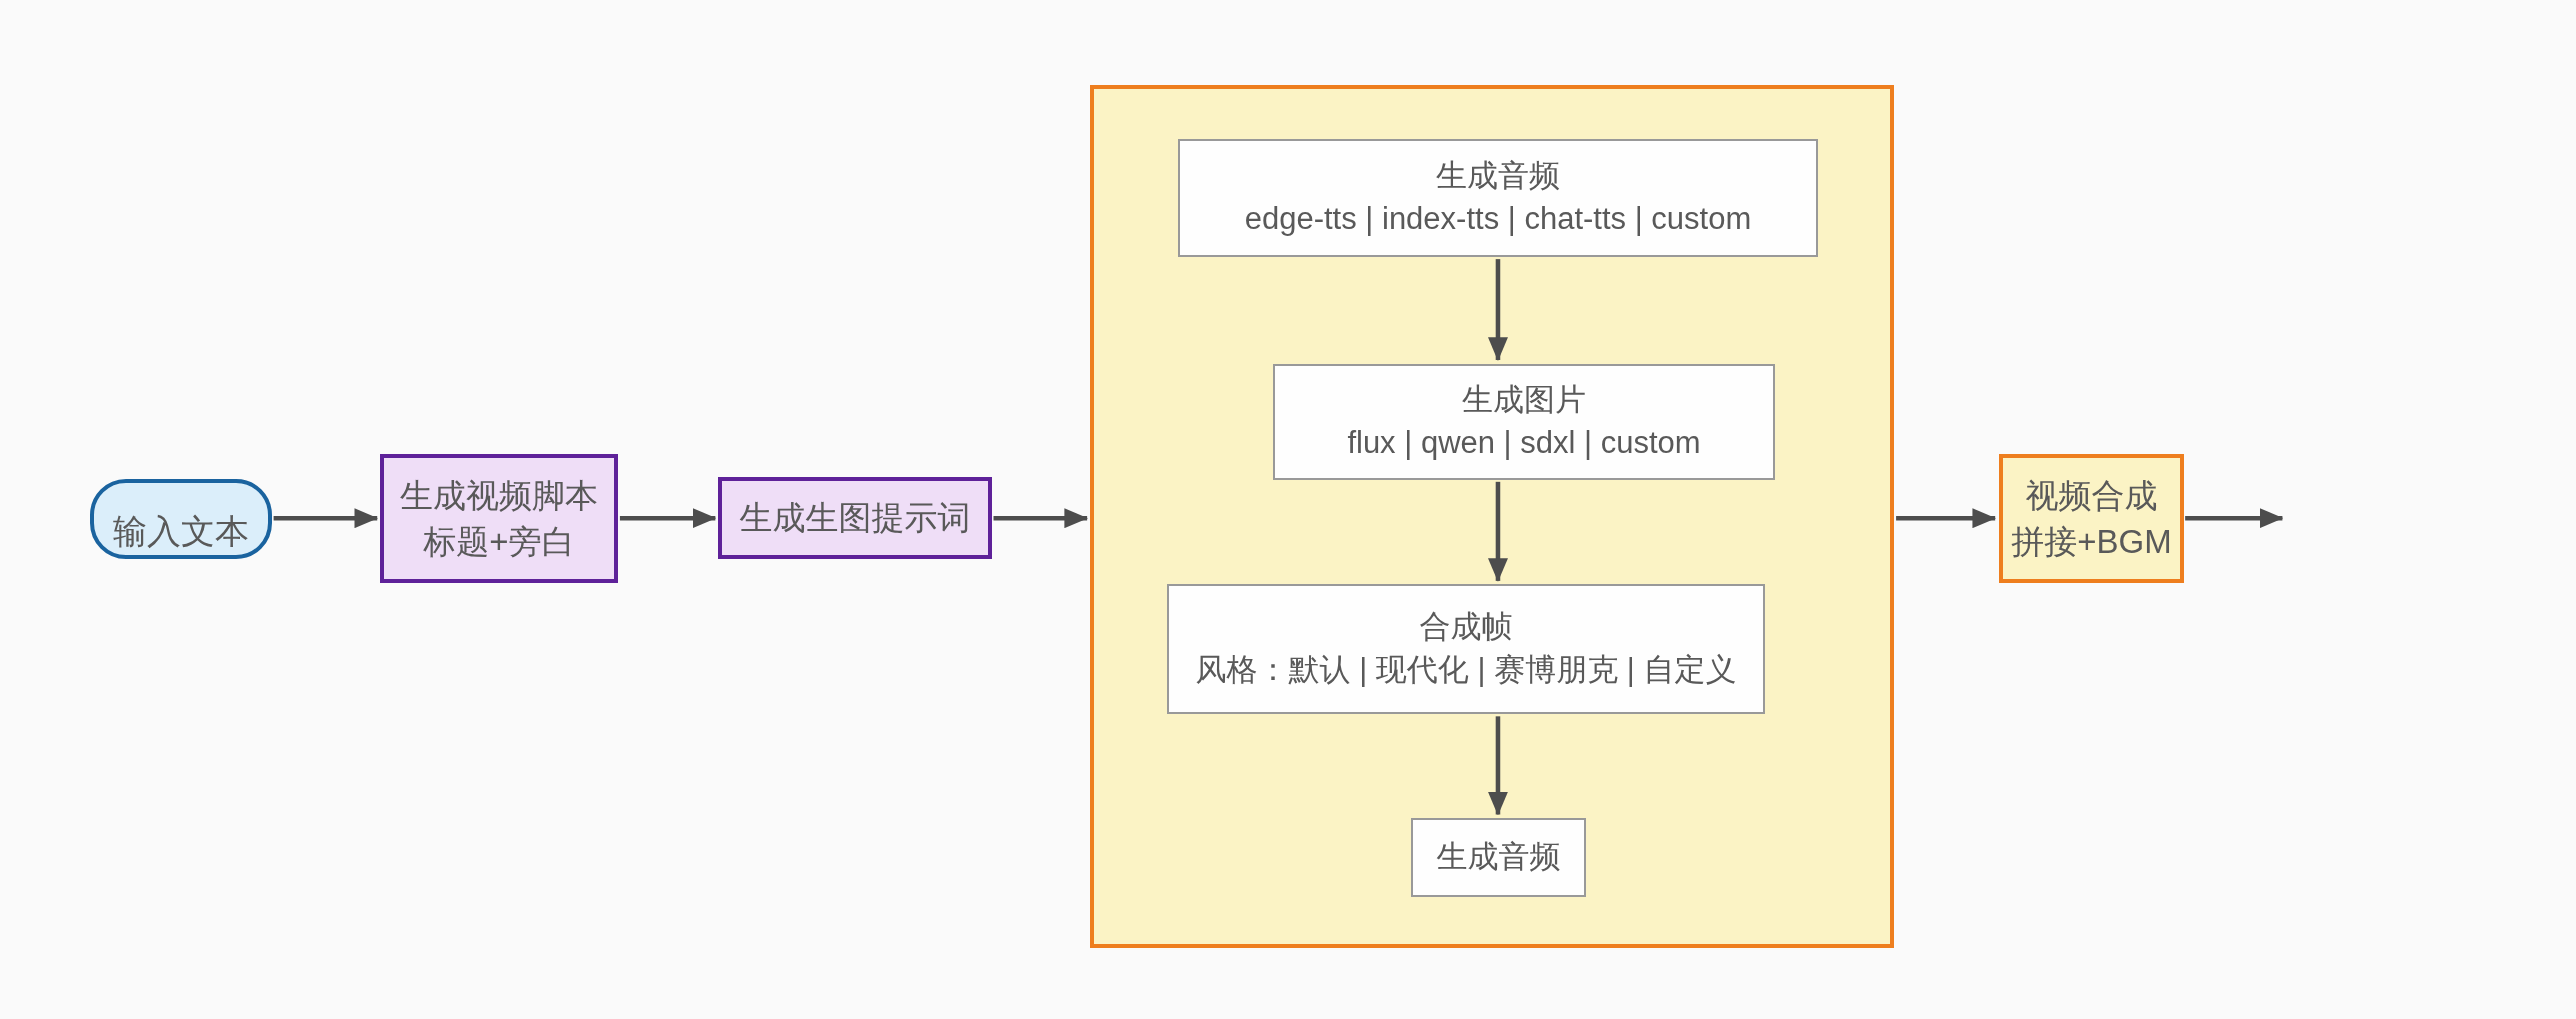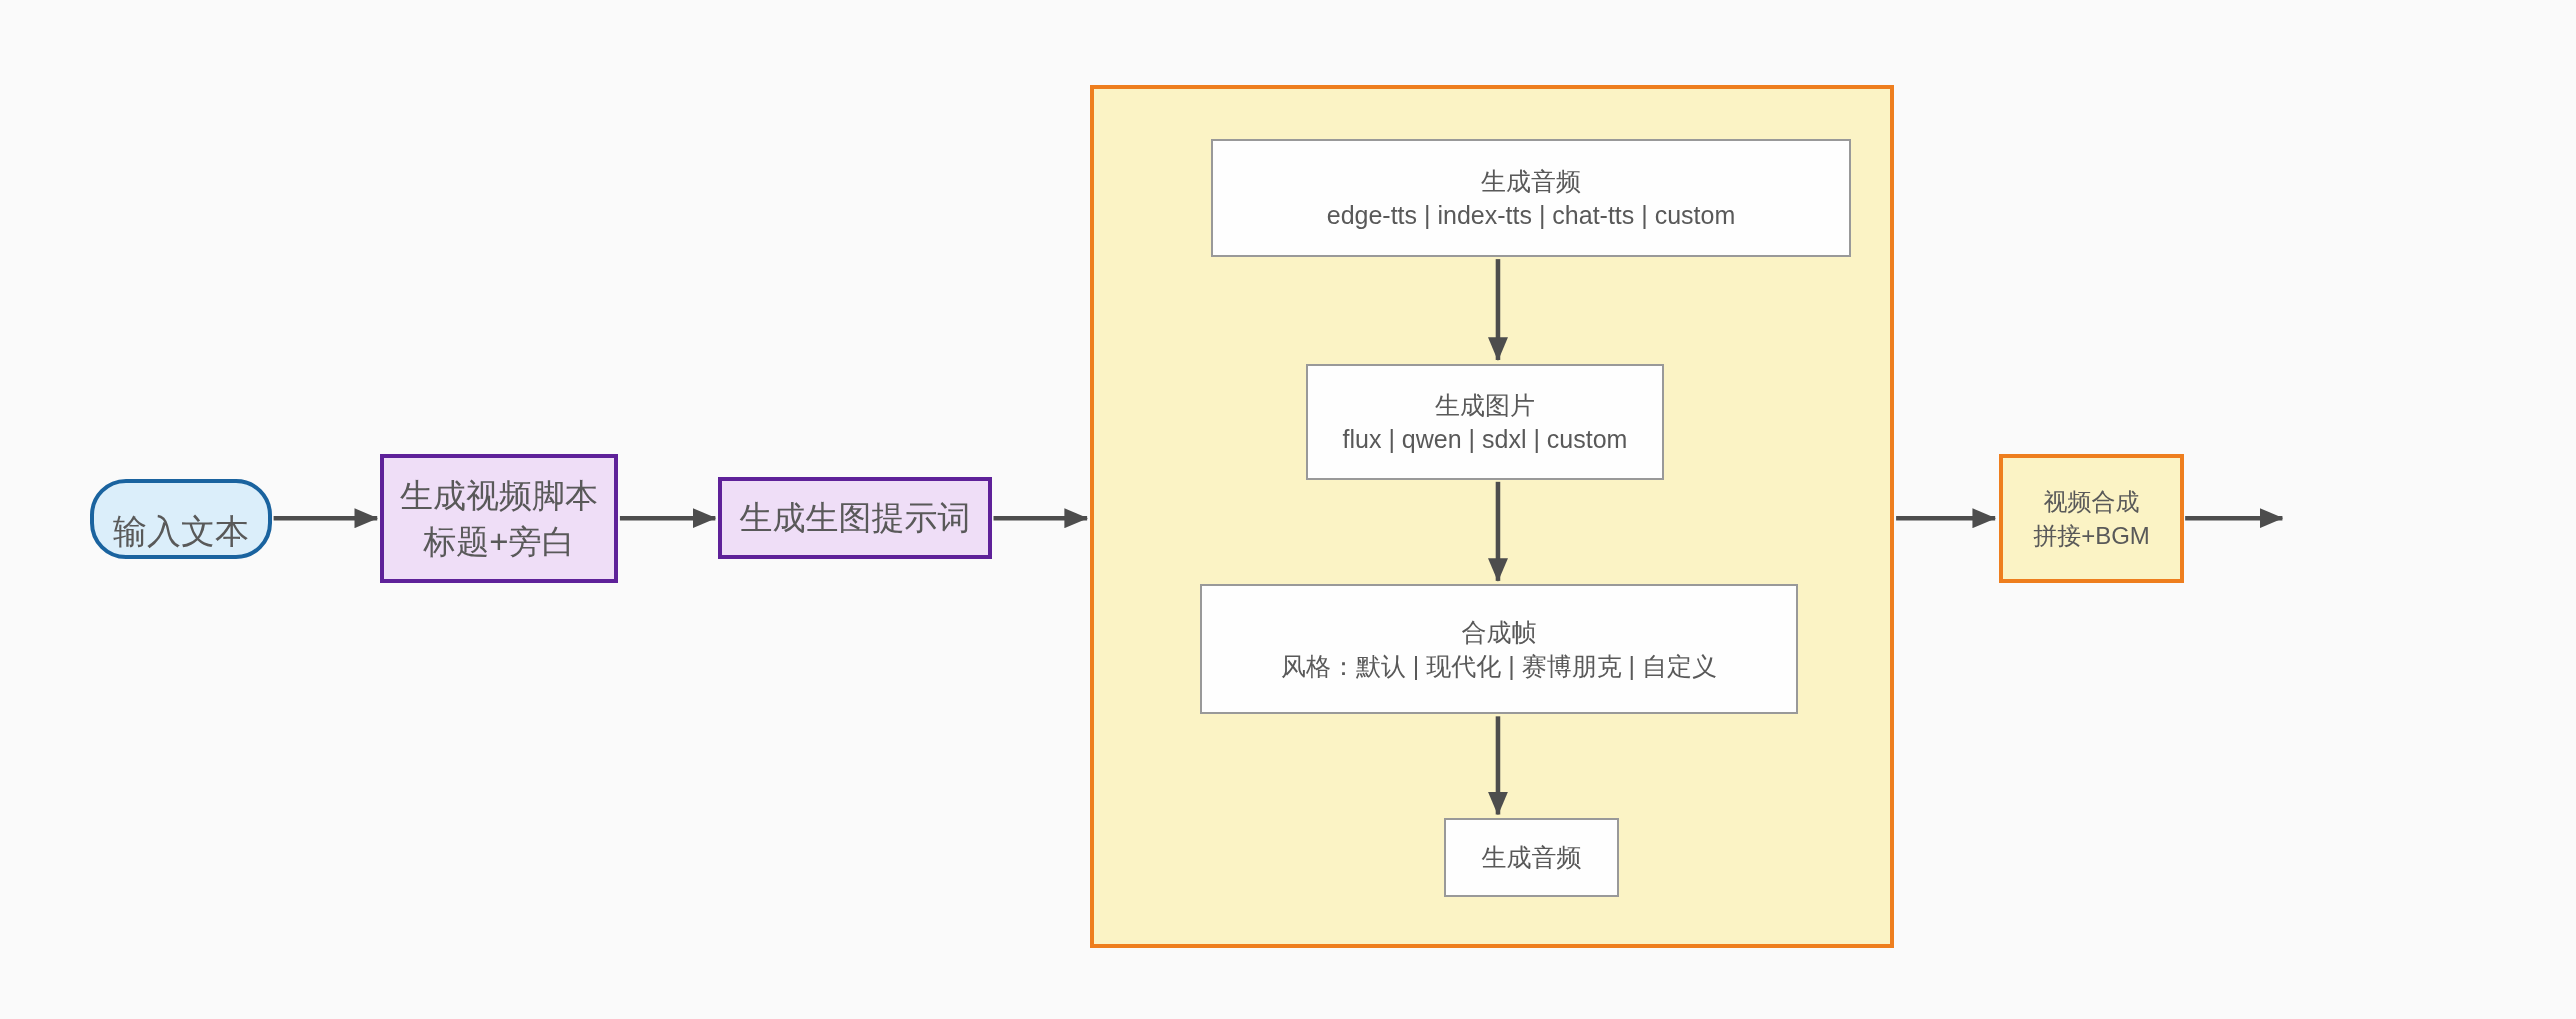--- a/index.html
+++ b/index.html
@@ -13,31 +13,31 @@
   html,body{background:var(--canvas-bg);}
   body{font-family:"Liberation Sans","DejaVu Sans",sans-serif;color:var(--text);}
   .canvas{position:relative;width:2576px;height:1020px;background:var(--canvas-bg);overflow:hidden;}
 
   .node{position:absolute;display:flex;flex-direction:column;align-items:center;
         justify-content:center;text-align:center;line-height:1.38;}
 
   .stadium{background:var(--stadium-fill);border:4.5px solid var(--stadium-border);
            border-radius:36px;font-size:34px;justify-content:flex-end;}
   .purple{background:var(--purple-fill);border:4.5px solid var(--purple-border);font-size:33px;}
-  .whitebox{background:var(--white-box-fill);border:2.7px solid var(--white-box-border);font-size:25px;margin-left:33px;}
-  .orangebox{background:var(--yellow-fill);border:4.5px solid var(--orange-border);font-size:24px;}
+  .whitebox{background:var(--white-box-fill);border:2.7px solid var(--white-box-border);font-size:31px;}
+  .orangebox{background:var(--yellow-fill);border:4.5px solid var(--orange-border);font-size:33px;}
 
   .subgraph{position:absolute;left:1090px;top:85px;width:804px;height:863px;
             background:var(--yellow-fill);border:4.5px solid var(--orange-border);}
 
   #node-input   {left:90px;  top:479px; width:182px; height:80px;}
   #node-script  {left:380px; top:454px; width:238px; height:129px;}
   #node-prompt  {left:718px; top:477px; width:274px; height:82px;}
   #node-audio   {left:1178px;top:139px; width:640px; height:118px;}
-  #node-image   {left:1273px;top:364px; width:358px; height:116px;}
+  #node-image   {left:1273px;top:364px; width:502px; height:116px;}
   #node-frame   {left:1167px;top:584px; width:598px; height:130px;}
   #node-render  {left:1411px;top:818px; width:175px; height:79px;}
   #node-compose {left:1999px;top:454px; width:185px; height:129px;}
   #node-output  {left:2286px;top:476px; width:187px; height:83px;}
 
   svg.edges{position:absolute;left:0;top:0;width:2576px;height:1020px;pointer-events:none;}
   svg.edges line{stroke:var(--arrow);stroke-width:5;}
   svg.edges .head{fill:var(--arrow);}
 </style>
 </head>

